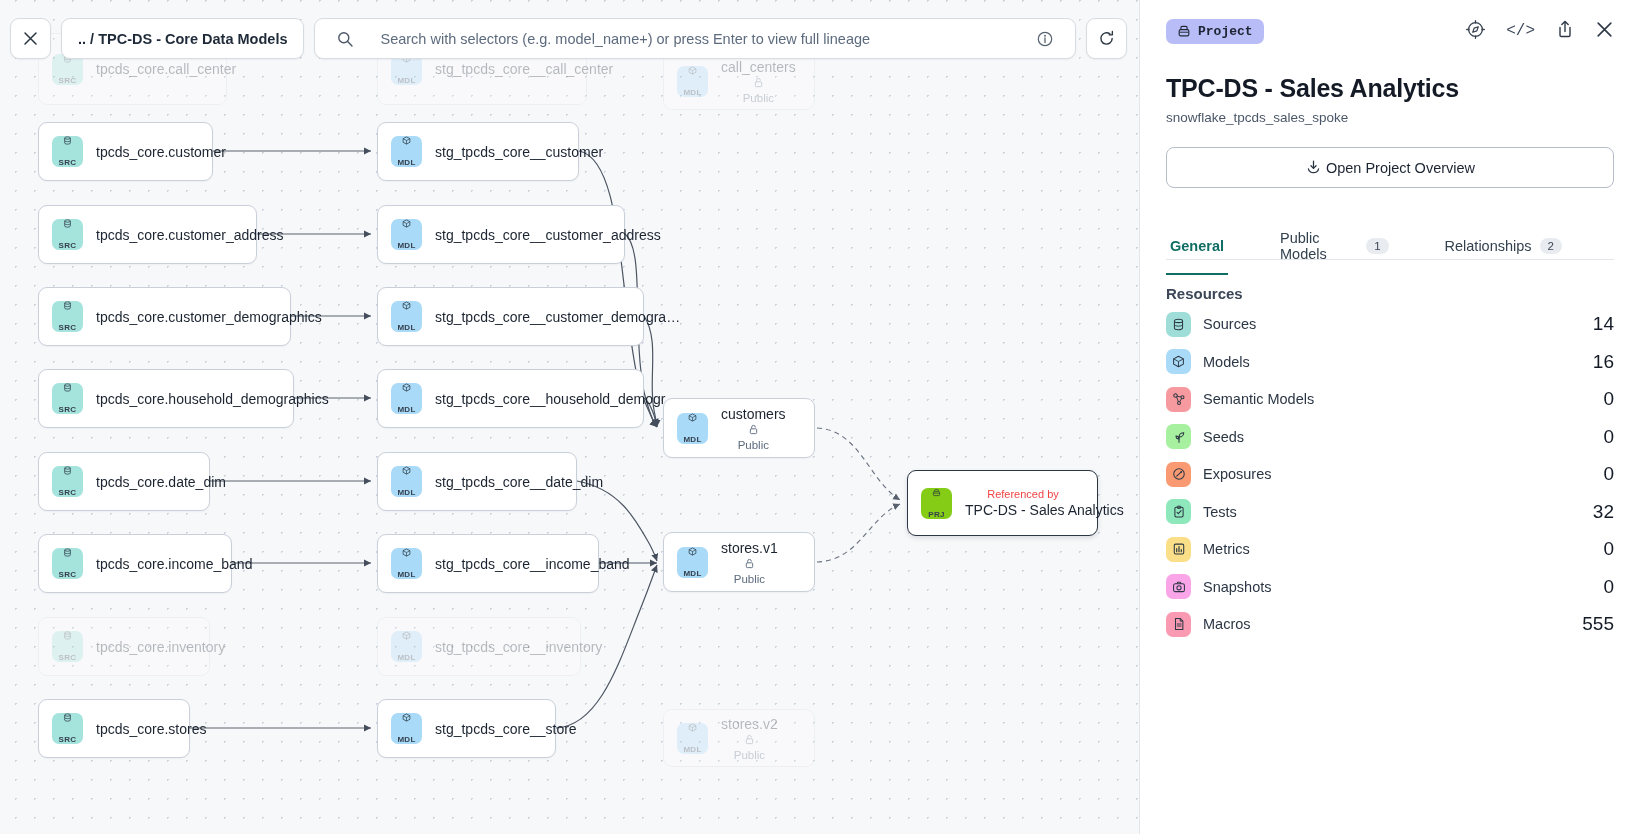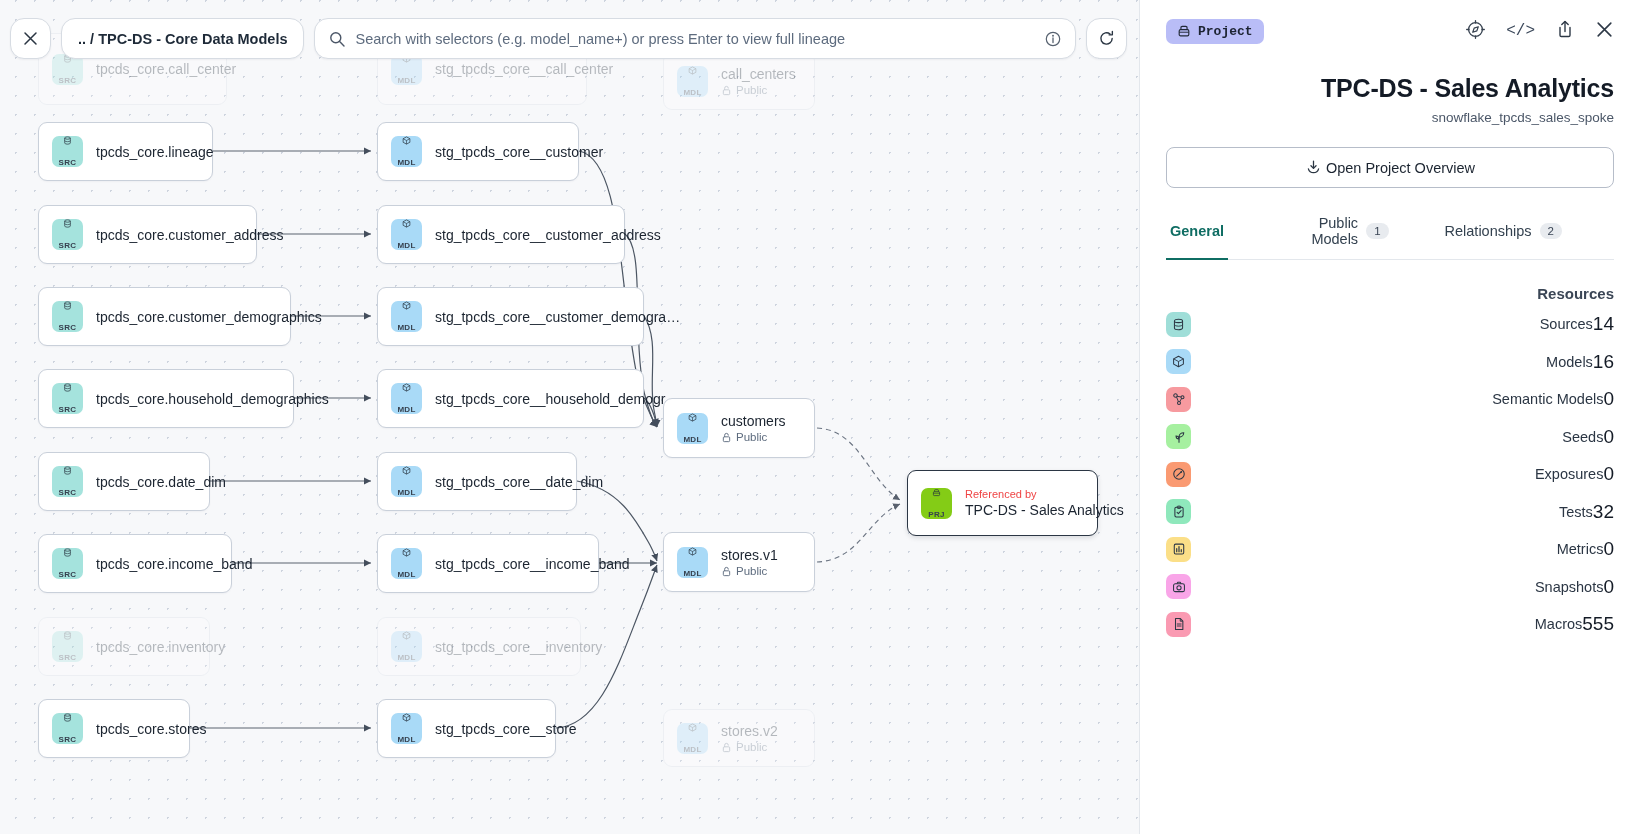--- a/index.html
+++ b/index.html
@@ -23,32 +23,32 @@
     flex: none;
   }
   #edges { position:absolute; inset:0; width:1139px; height:834px; pointer-events:none; }
 
   
   #toolbar {
     position:absolute; top:18px; left:10px; right:12px; height:41px;
     display:flex; align-items:center; gap:10px; z-index:20;
   }
   .tb-btn {
-    background:#fff; border:1px solid #d7dce3; border-radius:14px;
+    background:#fff; border:1px solid #d7dce3; border-radius:9px;
     height:41px; display:flex; align-items:center; justify-content:center;
     box-shadow:0 1px 2px rgba(16,24,40,.05);
   }
   #close-btn { width:41px; flex:none; cursor:pointer; }
   #breadcrumb {
     padding:0 16px; font-size:14.5px; color:#1e2a38; font-weight:600;
     white-space:nowrap; cursor:pointer;
   }
   #searchbar {
-    flex:1 1 auto; display:flex; gap:10px;
-    padding:0 14px; cursor:text; max-width:824px;
+    flex:1 1 auto; display:flex; gap:27px;
+    padding:0 22px; cursor:text; max-width:824px;
   }
   #search-input {
     flex:1; border:none; outline:none; background:transparent;
     font-family:"Liberation Sans",sans-serif; font-size:14.5px; color:#111;
   }
   #search-input::placeholder { color:#5d6b7e; }
   #refresh-btn { width:41px; flex:none; cursor:pointer; }
   .tb-icon { display:block; }
 
   
@@ -65,28 +65,28 @@
     display:flex; flex-direction:column; align-items:center; justify-content:center;
     gap:0px; line-height:1;
   }
   .badge svg { display:block; }
   .badge .bt { font-size:8px; font-weight:700; letter-spacing:.3px; color:#36414f; margin-top:14px; }
   .badge.src { background:#a5e3dd; }
   .badge.mdl { background:#a9daf7; }
   .badge.prj { background:#84cc16; }
   .node .ntext { display:flex; flex-direction:column; gap:2px; min-width:0; }
   .node .ntitle { font-size:14px; color:#1b2430; white-space:nowrap; }
-  .node .nsub { font-size:11.5px; color:#5d6b7e; display:flex; align-items:center; gap:4px; }
+  .node .nsub { font-size:11.5px; color:#5d6b7e; display:flex; align-items:center; gap:4px;flex-direction:column; }
   .node.faded { opacity:.30; border-color:#d8dde5; box-shadow:none; background:rgba(255,255,255,.55); }
   .node.prj-node { border:1.6px solid #2b3644; box-shadow:0 2px 5px rgba(16,24,40,.13); }
 
   
   #side-pane {
     width:509px; flex:none; background:#fff; border-left:1px solid #e3e7ec;
-    padding:16px 34px 0 26px; position:relative;text-align:right;
+    padding:16px 34px 0 26px; position:relative;
   }
   #side-top { display:flex; align-items:center; justify-content:space-between; height:30px; }
   #proj-chip {
     display:inline-flex; align-items:center; gap:7px;
     background:#b9bdf7; color:#1d2433; border-radius:7px;
     padding:5px 11px; font-size:13px; font-weight:700;
     font-family:"Liberation Mono", monospace; cursor:pointer;
   }
   #side-actions { display:flex; align-items:center; gap:20px; }
   #side-actions span { cursor:pointer; display:block; color:#3d4a5c; }
@@ -97,21 +97,21 @@
     margin-top:22px; width:100%; height:41px; background:#fff;
     border:1px solid #b6bdc9; border-radius:8px;
     display:flex; align-items:center; justify-content:center; gap:4px;
     font-size:14.5px; color:#1b2430; cursor:pointer;
   }
   #tabs { display:flex; gap:0; margin-top:26px; border-bottom:1px solid #e3e7ec; }
   .tab {
     display:flex; align-items:center; gap:8px;
     padding:0 4px 11px 4px; margin-right:48px;
     font-size:14.5px; color:#33414f; cursor:pointer;
-    border-bottom:2.5px solid transparent; position:relative; top:1px;
+    border-bottom:2.5px solid transparent; position:relative; top:16px;
   }
   .tab.active { color:#0f6d63; font-weight:700; border-bottom-color:#0f6d63; }
   .tab .cnt {
     background:#e8ebef; color:#3b4656; border-radius:10px;
     font-size:11.5px; padding:2px 8px; font-weight:400;
   }
   #res-head { font-size:15px; font-weight:700; color:#3b4656; margin-top:25px; }
   .res-row {
     display:flex; align-items:center; height:30.5px; margin-top:7px; cursor:pointer;
   }
@@ -209,21 +209,21 @@
         <div class="node" style="left: 38px; top: 122px; width: 175px; height: 59px;">
           <div class="badge src">
             <svg width="13" height="13" viewBox="0 0 16 16">
               <ellipse cx="8" cy="3.6" rx="5" ry="2.1" stroke="#26333f" stroke-width="1.25" fill="none"></ellipse>
               <path d="M3 3.6 L3 12.4 A5 2.1 0 0 0 13 12.4 L13 3.6" stroke="#26333f" stroke-width="1.25" fill="none"></path>
               <path d="M3 8 A5 2.1 0 0 0 13 8" stroke="#26333f" stroke-width="1.1" fill="none"></path>
             </svg>
             <div class="bt">SRC</div>
           </div>
           <div class="ntext">
-            <div class="ntitle">tpcds_core.lineage</div>
+            <div class="ntitle">tpcds_core.customer</div>
           </div>
         </div>
         <div class="node" style="left: 38px; top: 205px; width: 219px; height: 59px;">
           <div class="badge src">
             <svg width="13" height="13" viewBox="0 0 16 16">
               <ellipse cx="8" cy="3.6" rx="5" ry="2.1" stroke="#26333f" stroke-width="1.25" fill="none"></ellipse>
               <path d="M3 3.6 L3 12.4 A5 2.1 0 0 0 13 12.4 L13 3.6" stroke="#26333f" stroke-width="1.25" fill="none"></path>
               <path d="M3 8 A5 2.1 0 0 0 13 8" stroke="#26333f" stroke-width="1.1" fill="none"></path>
             </svg>
             <div class="bt">SRC</div>

